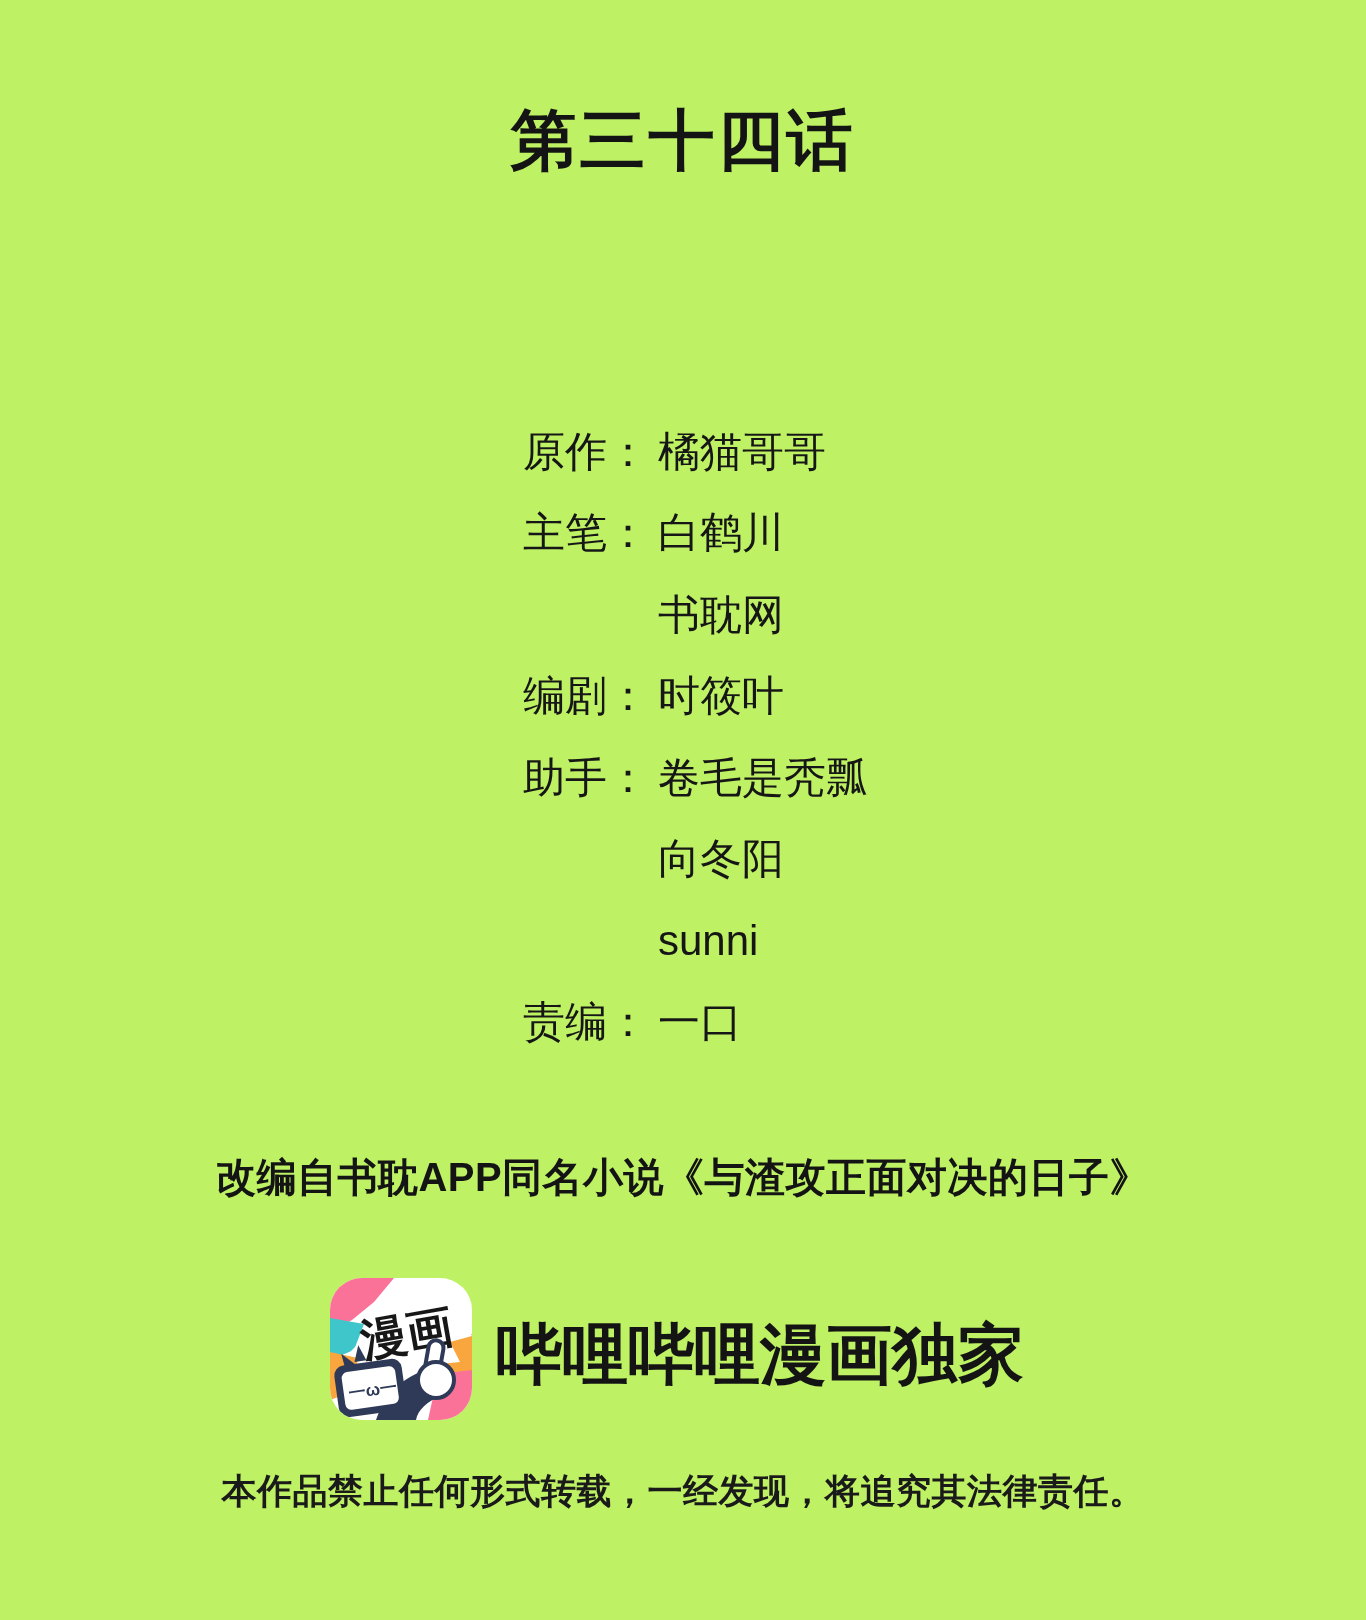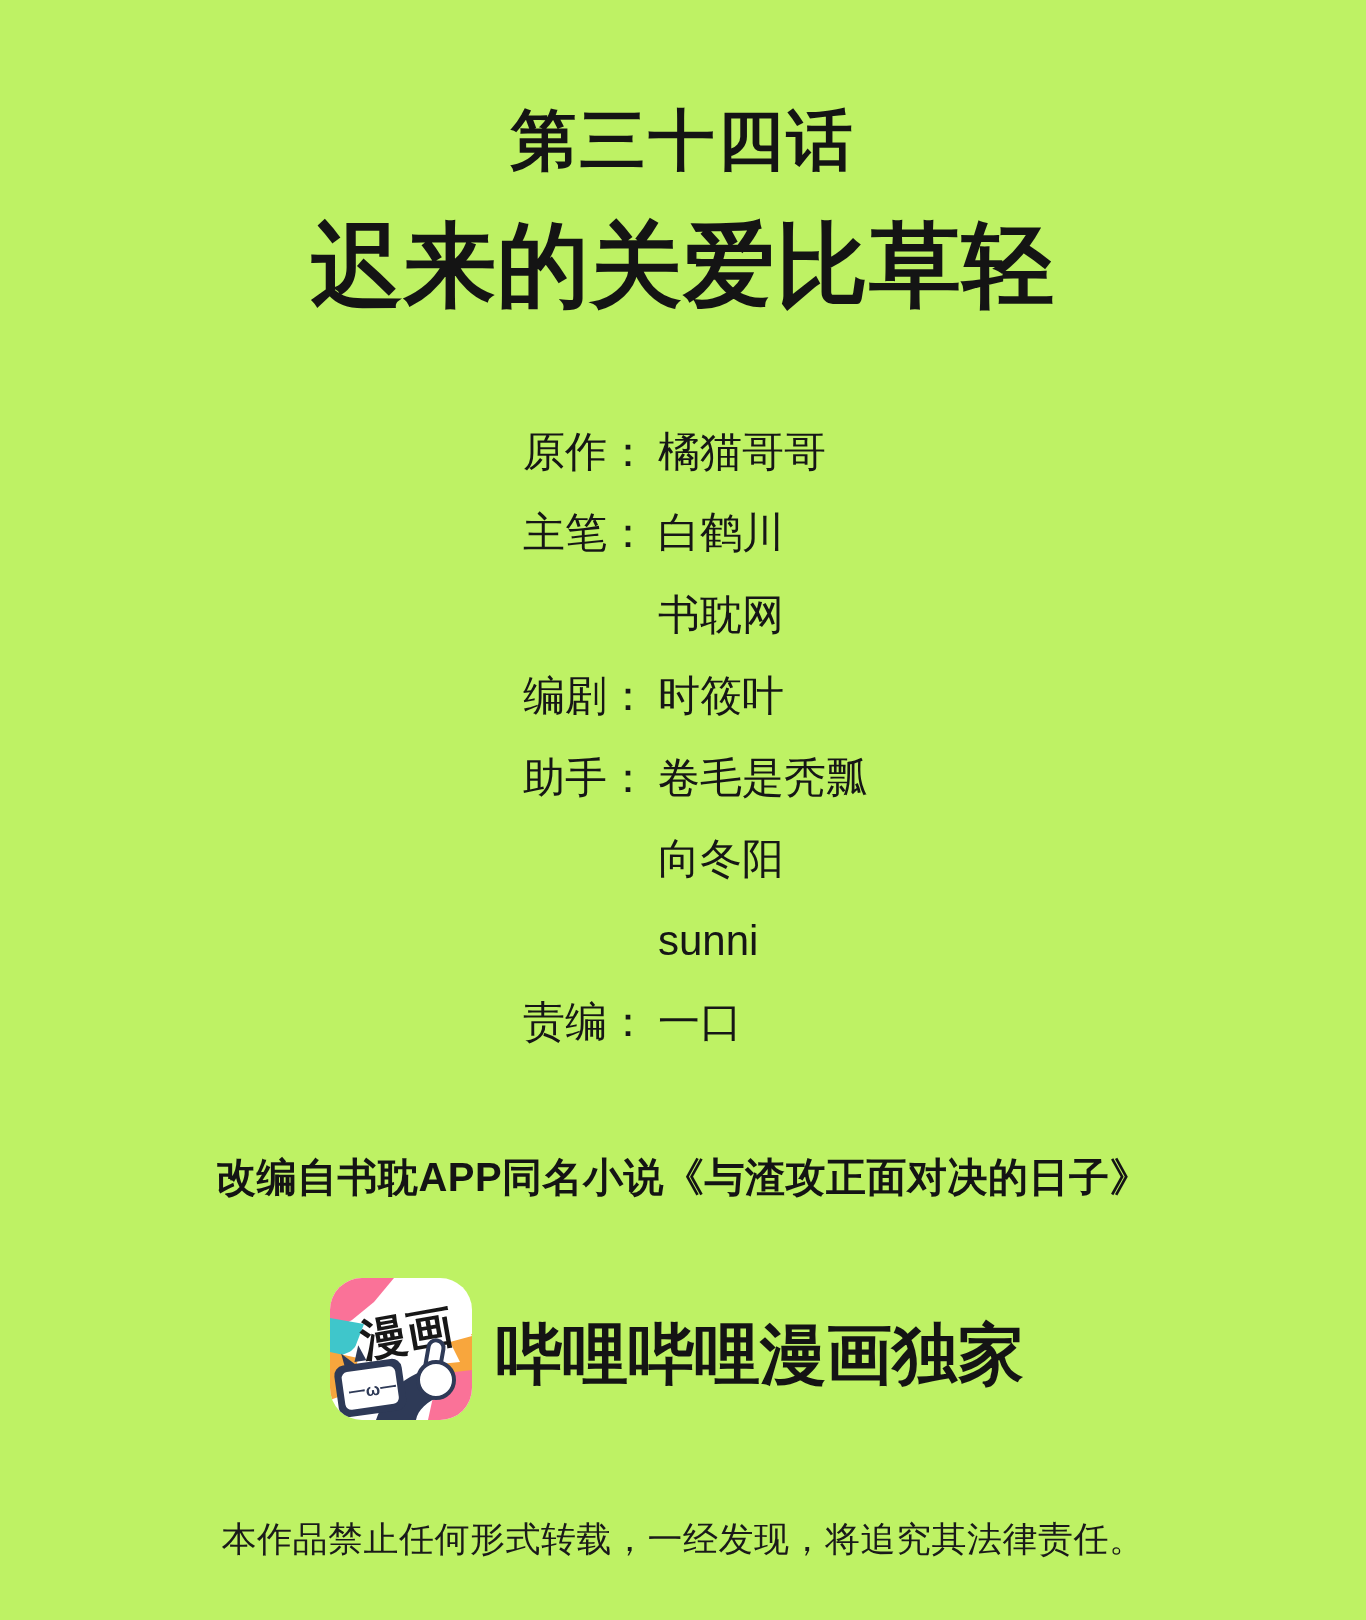--- a/index.html
+++ b/index.html
@@ -39,31 +39,30 @@
     position:absolute;left:330px;top:1278px;
     width:142px;height:142px;
   }
   #exclusive-label{
     position:absolute;left:496px;top:1310px;
     font-size:66px;font-weight:800;letter-spacing:0px;
     white-space:nowrap;color:#141414;
   }
   #disclaimer{
     top:1468px;
-    font-size:35px;font-weight:400;letter-spacing:0.5px;color:#1a1a1a;margin-top:48px;
+    font-size:35px;font-weight:700;letter-spacing:0.5px;color:#1a1a1a;
   }
 </style>
 </head>
 <body>
 
 <div id="page">
 
   <div id="chapter-number" class="centered">第三十四话</div>
 
-  <div id="chapter-title" class="centered">迟来的关爱比草轻</div>
 
   <div id="credits">
     <div class="credit-row">
       <span class="credit-label">原作：</span>
       <span class="credit-value">橘猫哥哥</span>
     </div>
     <div class="credit-row">
       <span class="credit-label">主笔：</span>
       <span class="credit-value">白鹤川</span>
     </div>

